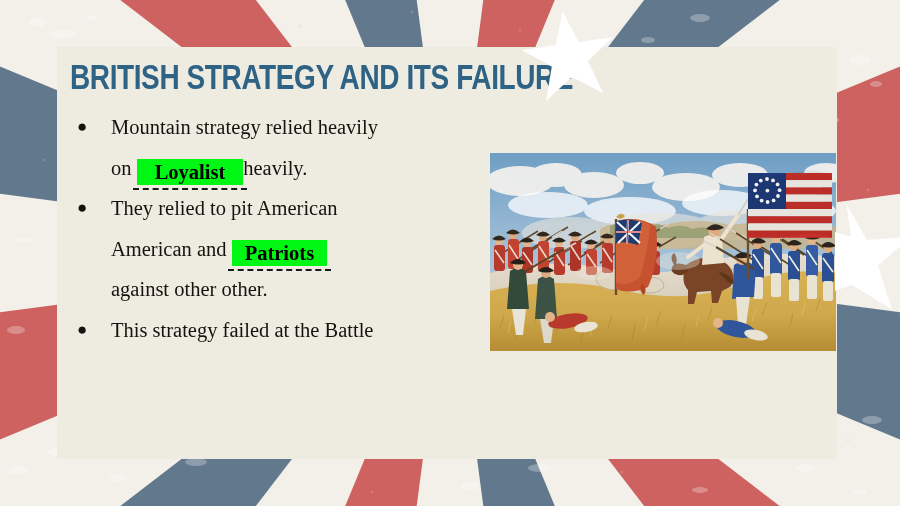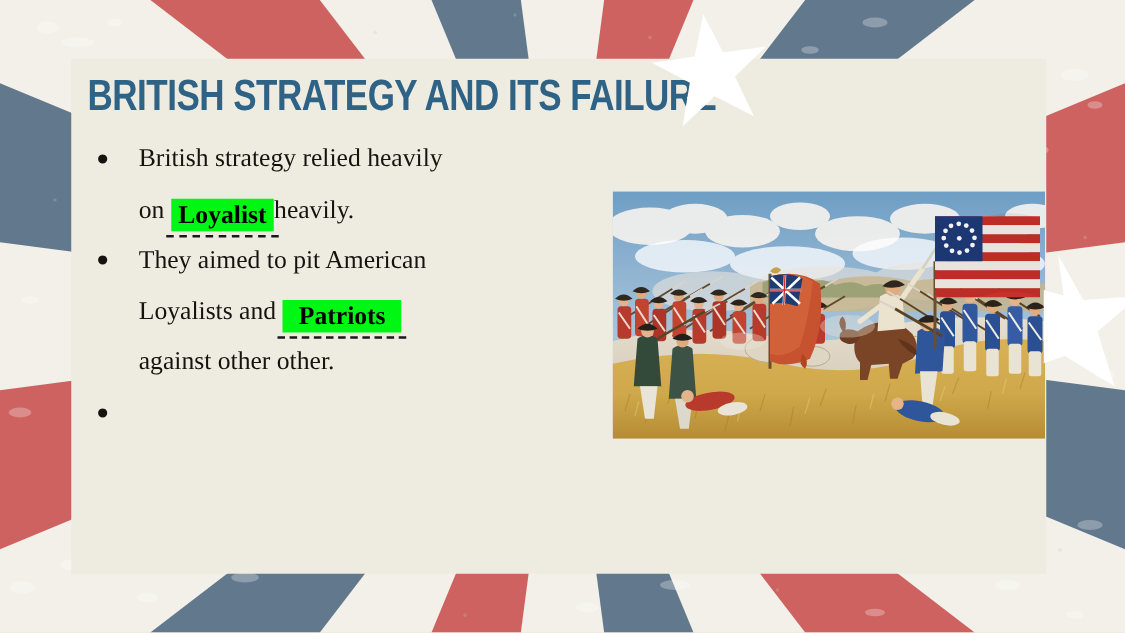--- a/index.html
+++ b/index.html
@@ -50,21 +50,21 @@
   }
   .bullet .dot{
     position:absolute;left:12px;top:0;
     font-size:17px;line-height:40.5px;color:#16130f;
   }
   .line{white-space:nowrap;}
   .hl{
     display:inline-block;
     background:#00f714;
     font-weight:700;
-    padding:0 6px;
+    padding:0 18px;
     color:#000;
     position:relative;
     line-height:26px;
     vertical-align:-4px;
   }
   .hl.wide{padding:0 13px;}
   .hl::after{
     content:"";position:absolute;left:-4px;right:-4px;bottom:-5px;
     border-bottom:2.5px dashed #1a1a1a;
   }
@@ -155,44 +155,47 @@
 
   <div id="card">
 
     <div id="title">BRITISH STRATEGY AND ITS FAILURE</div>
 
     <div id="bullets">
 
       <div class="bullet">
         <span class="dot">●</span>
         <div class="line">
-          <span>British strategy relied heavily</span>
+          <span>Mountain strategy relied heavily</span>
         </div>
         <div class="line">
           <span>on</span>
           <span class="hl">Loyalist</span><span>heavily.</span>
         </div>
       </div>
 
       <div class="bullet">
         <span class="dot">●</span>
         <div class="line">
-          <span>They aimed to pit American</span>
+          <span>They relied to pit American</span>
         </div>
         <div class="line">
-          <span>Loyalists and</span>
+          <span>American and</span>
           <span class="hl wide">Patriots</span>
         </div>
         <div class="line">
           <span>against other other.</span>
         </div>
       </div>
 
       <div class="bullet">
         <span class="dot">●</span>
+        <div class="line">
+          <span>This strategy failed at the Battle</span>
+        </div>
       </div>
 
     </div>
   </div>
 
   <div id="picture">
     <svg width="346" height="198" viewBox="0 0 346 198">
       <defs>
         <linearGradient id="sky" x1="0" y1="0" x2="0" y2="1">
           <stop offset="0%" stop-color="#6e9ec4"></stop>

